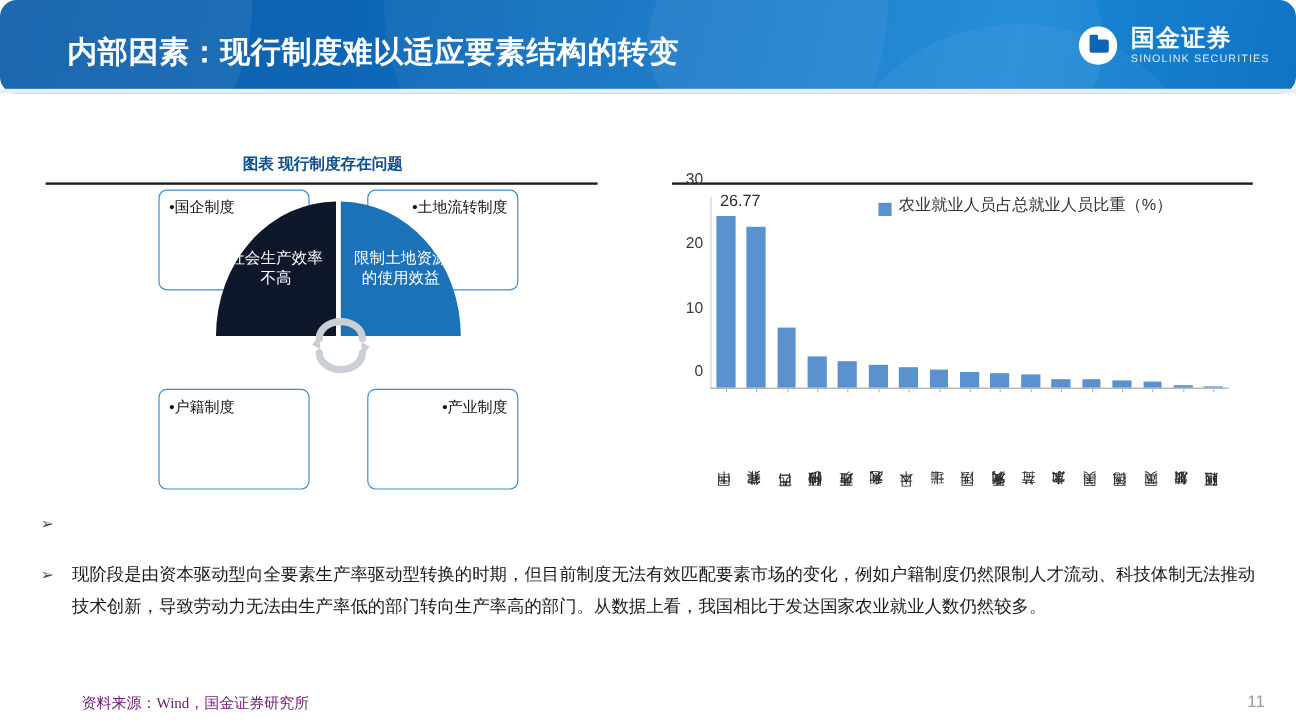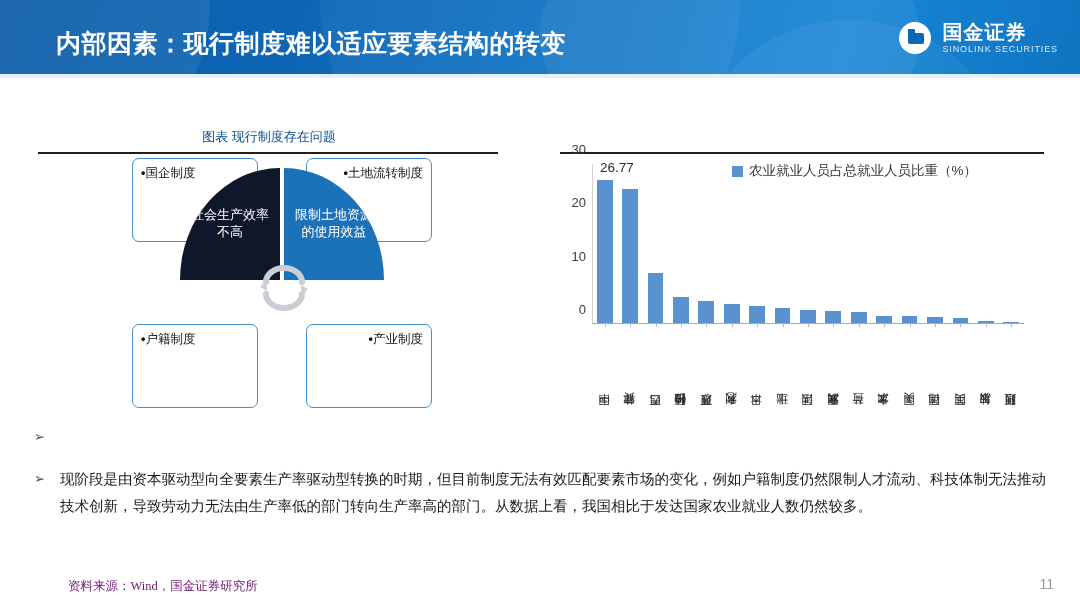--- a/index.html
+++ b/index.html
@@ -14,20 +14,21 @@
     width: 1080px; height: 607px;
     background: #ffffff;
   }
 
   
   #header {
     position: absolute; left: 0; top: 0;
     width: 1080px; height: 78px;
     background: linear-gradient(105deg, #0b5ca8 0%, #0d66b5 28%, #1277c7 55%, #1886d6 78%, #0f74c2 100%);
     overflow: hidden;
+    border-radius: 14px;
   }
   .hdr-swoosh {
     position: absolute;
     border-radius: 50%;
     background: rgba(255,255,255,0.07);
     pointer-events: none;
   }
   .hdr-swoosh.s1 { left: -120px; top: -160px; width: 330px; height: 330px; }
   .hdr-swoosh.s2 { left: 320px; top: -210px; width: 420px; height: 420px; background: rgba(255,255,255,0.05); }
   .hdr-swoosh.s3 { left: 540px; top: -90px; width: 380px; height: 250px; background: rgba(255,255,255,0.06); }
@@ -65,21 +66,21 @@
   #logo-cn {
     font-size: 20px; font-weight: bold; color: #ffffff; letter-spacing: 1px;
   }
   #logo-en {
     font-size: 9px; color: #dce9f7; letter-spacing: 0.9px; margin-top: 3px;
   }
 
   
   .panel-title {
     position: absolute;
-    font-size: 13px; font-weight: normal; color: #0c4f8f;
+    font-size: 13px; font-weight: bold; color: #0c4f8f;
     text-align: center;
   }
   .panel-rule {
     position: absolute; height: 2px; background: #1f1f1f;
   }
 
   
   #left-panel { position: absolute; left: 34px; top: 126px; width: 470px; height: 285px; }
   #left-title { left: 34px; top: 128px; width: 470px; }
   #left-rule  { left: 38px; top: 152px; width: 460px; }
@@ -164,21 +165,21 @@
   .bar-tick {
     position: absolute; bottom: -4px; left: 50%; width: 1px; height: 4px;
     background: #b9b9b9;
   }
   #first-value-label {
     position: absolute; left: 8px; top: -4px;
     font-size: 13.5px; color: #2b2b2b;
   }
   #legend {
     position: absolute; left: 104px; top: -2px;
-    display: flex; align-items: center; gap: 6px;
+    display: flex; align-items: flex-end; gap: 6px;
     font-size: 13.5px; color: #333333; white-space: nowrap; padding-left: 36px;
   }
   #legend-swatch { width: 11px; height: 11px; background: #5a92cf; flex: 0 0 auto; }
 
   #xlabels {
     position: absolute; left: 36px; top: 172px; width: 432px; height: 86px;
     display: flex;
   }
   .xlabel-slot { flex: 1 1 0; display: flex; justify-content: center; }
   .xlabel {

